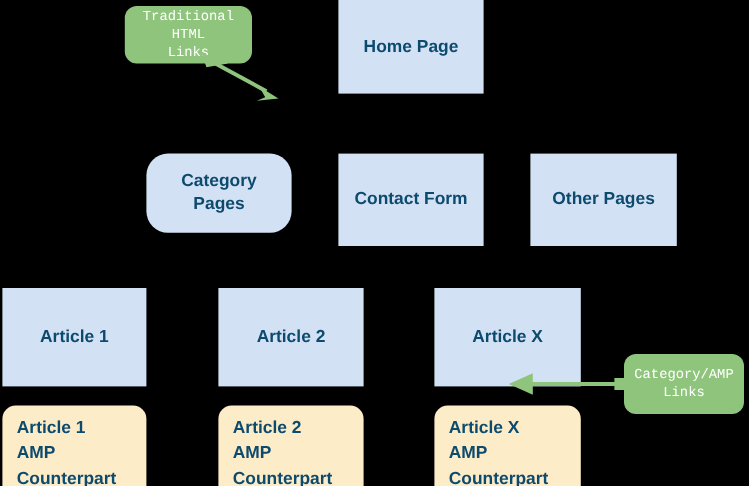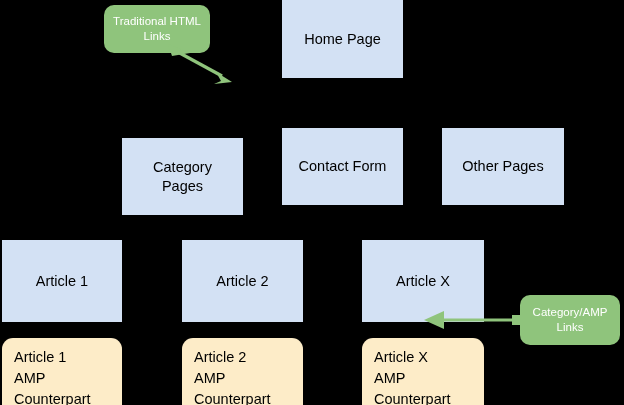--- a/index.html
+++ b/index.html
@@ -15,24 +15,25 @@
     overflow: hidden;
     font-family: "Liberation Sans", sans-serif;
   }
   .node {
     position: absolute;
     box-sizing: border-box;
     display: flex;
     align-items: center;
     justify-content: center;
     text-align: center;
-    color: #000000;
+    color: #0c4a6e;
     font-size: 14.5px;
     line-height: 19px;
     white-space: pre-line;
+    font-weight: bold;
   }
   .blue-box {
     background: #d3e1f4;
   }
   .amp-box {
     background: #fdecc8;
     border-radius: 11px;
     justify-content: flex-start;
     text-align: left;
     padding-left: 12px;
@@ -45,40 +46,41 @@
     background: #8fc47c;
     border-radius: 10px;
     display: flex;
     align-items: center;
     justify-content: center;
     text-align: center;
     color: #ffffff;
     font-size: 11.5px;
     line-height: 15px;
     white-space: pre-line;
+    font-family: Liberation Mono, monospace;
   }
   svg.overlay {
     position: absolute;
     left: 0;
     top: 0;
     width: 624px;
     height: 405px;
     pointer-events: none;
   }
 </style>
 </head>
 <body>
 
 <div id="canvas">
 
   <div class="node blue-box" style="left:282px; top:0px; width:121px; height:78px;">
     <span>Home Page</span>
   </div>
 
-  <div class="node blue-box" style="left:122px; top:138px; width:121px; height:77px;">
+  <div class="node blue-box" style="left:122px; top:128px; width:121px; height:66px;border-radius:18px;">
     <span>Category
 Pages</span>
   </div>
 
   <div class="node blue-box" style="left:282px; top:128px; width:121px; height:77px;">
     <span>Contact Form</span>
   </div>
 
   <div class="node blue-box" style="left:442px; top:128px; width:122px; height:77px;">
     <span>Other Pages</span>

